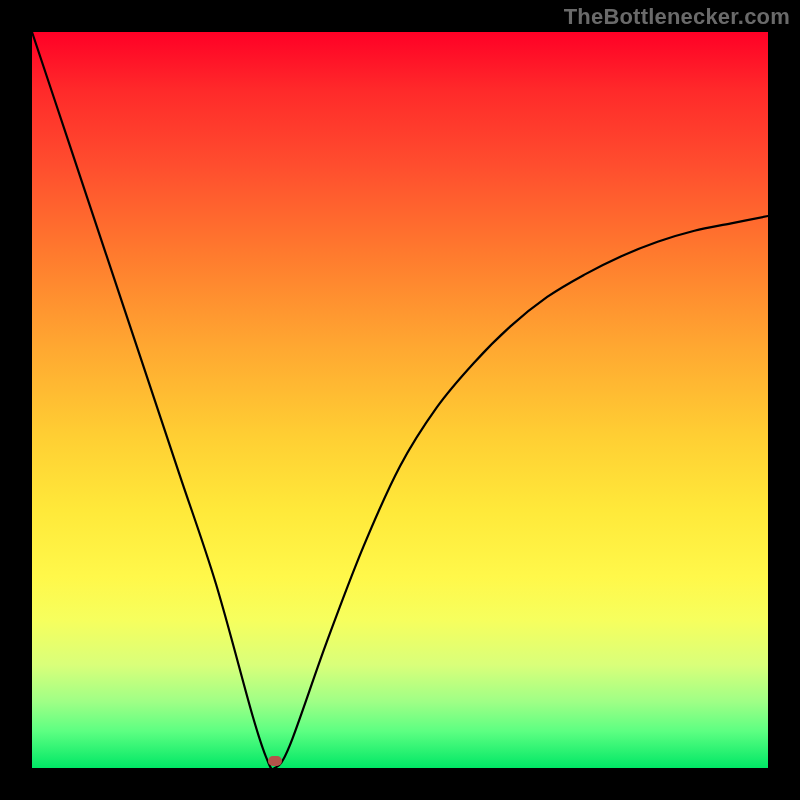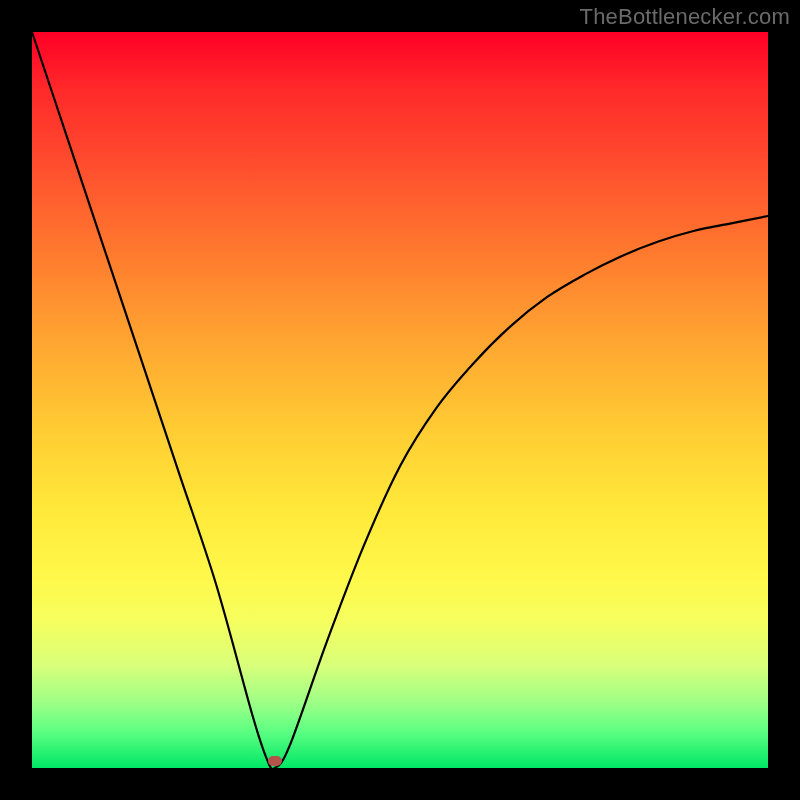--- a/index.html
+++ b/index.html
@@ -42,21 +42,21 @@
       #00e765 100%
     );
   }
   .attribution {
     position: absolute;
     top: 4px;
     right: 10px;
     color: #6a6a6a;
     font-size: 22px;
     letter-spacing: 0.2px;
-    font-weight: 400;
+    font-weight: 700;
     user-select: none;
   }
   svg.curve {
     position: absolute;
     left: 0;
     top: 0;
     width: 736px;
     height: 736px;
     overflow: visible;
   }

